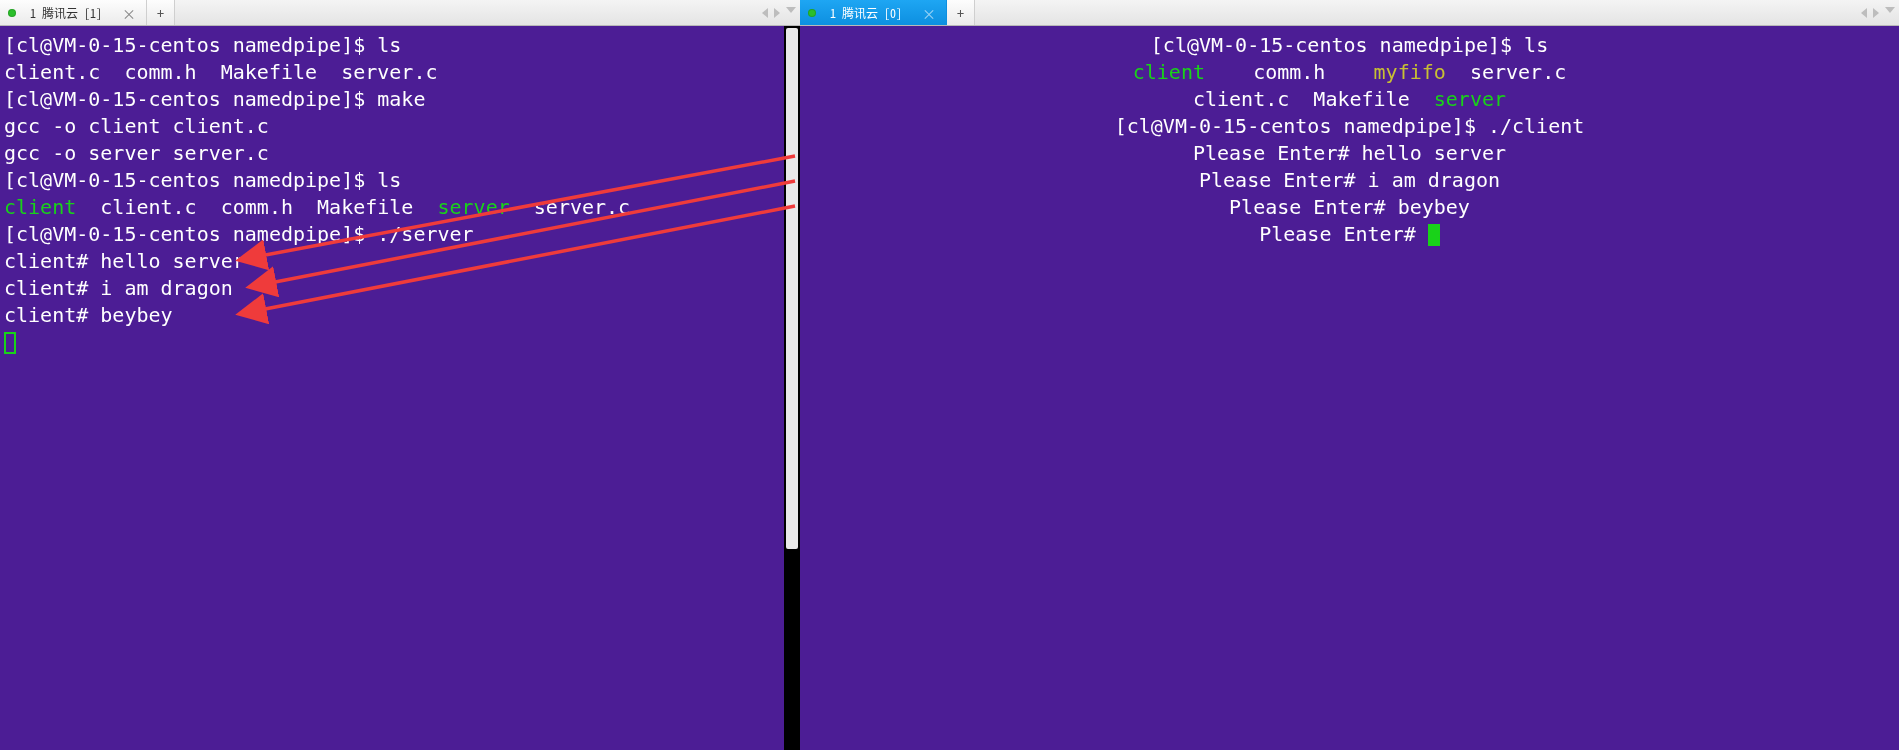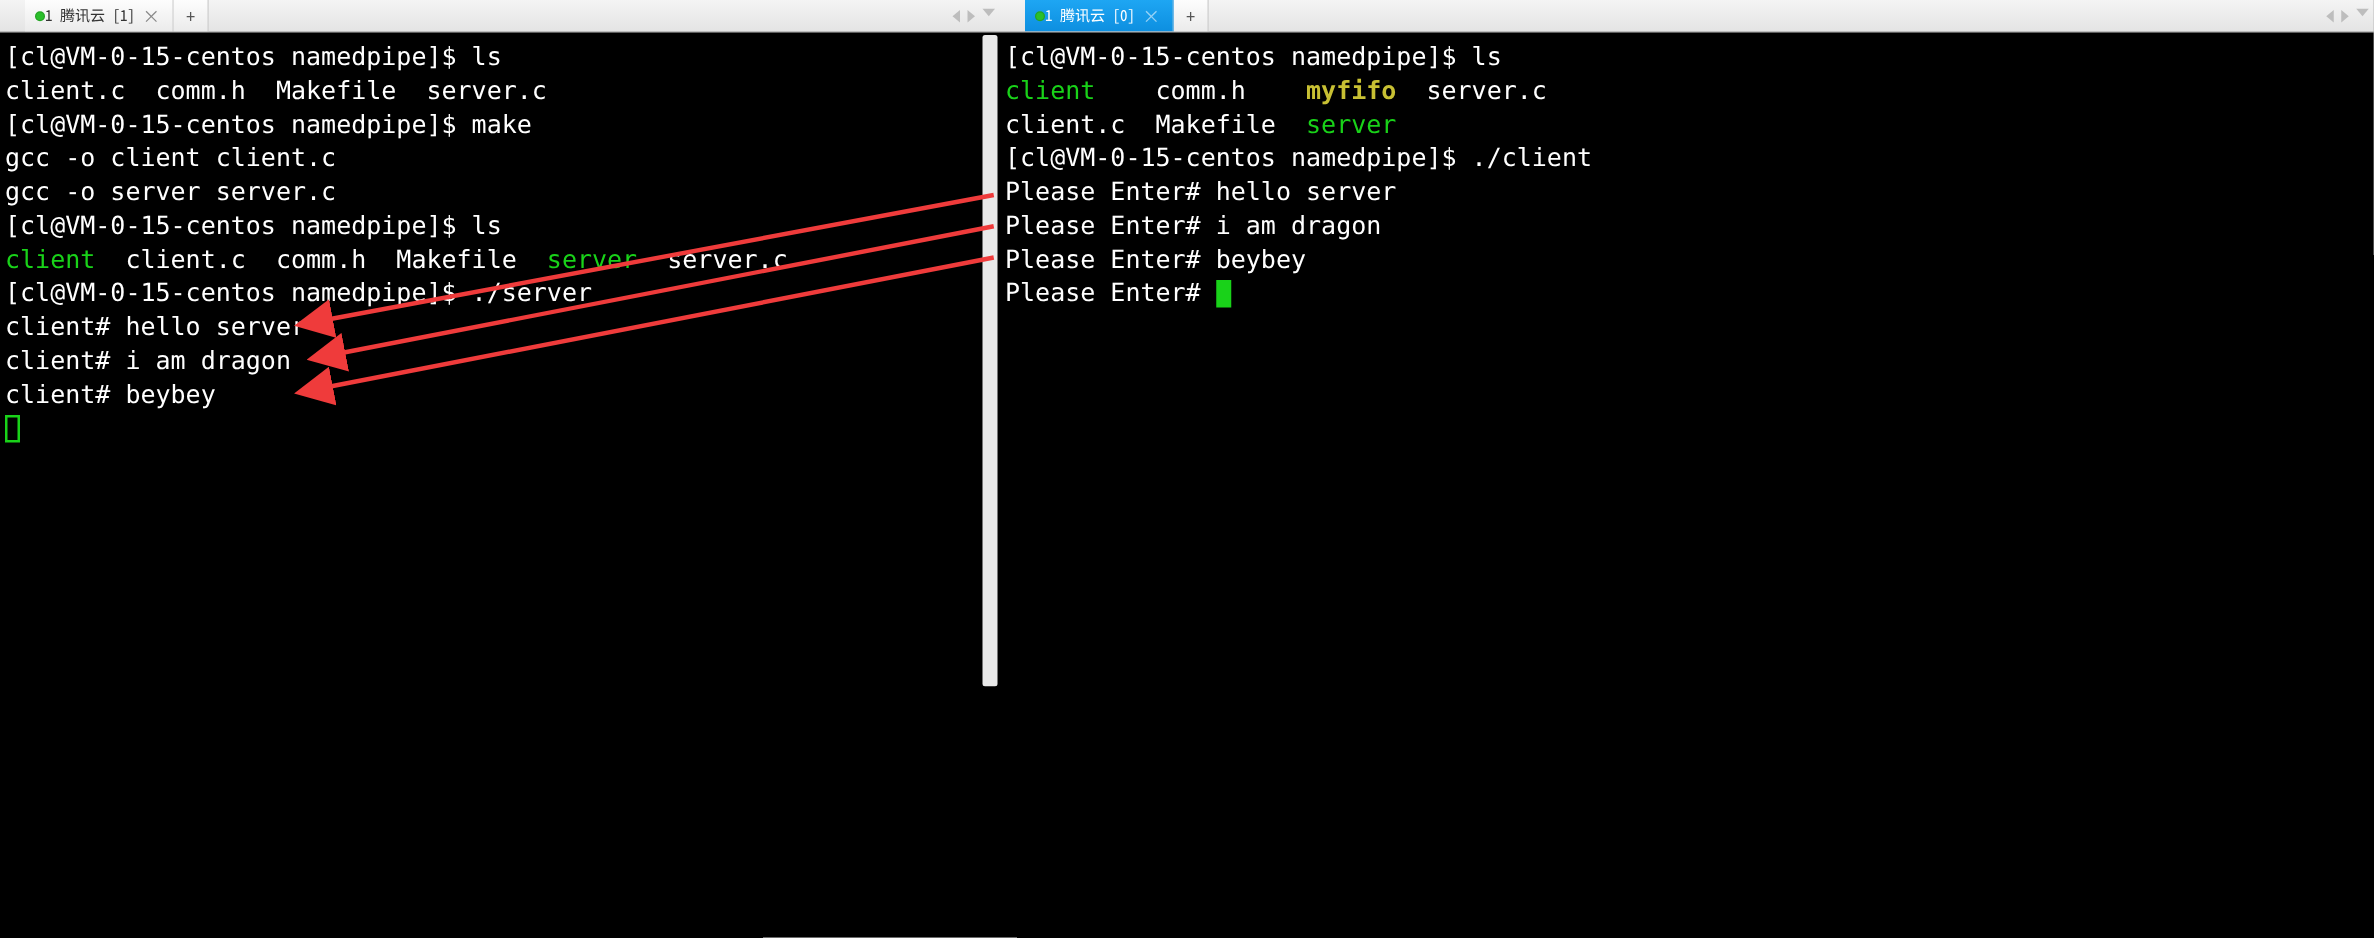--- a/index.html
+++ b/index.html
@@ -15,44 +15,43 @@
     width: 100%;
     height: 100%;
   }
   .pane {
     display: flex;
     flex-direction: column;
     height: 100%;
     position: relative;
   }
   .pane-left  { width: 800px; }
-  .pane-right { width: 1099px; }
+  .pane-right { width: 1099px; text-align: center; }
 
   
   .tabbar {
     height: 26px;
     display: flex;
     align-items: stretch;
     background: linear-gradient(#f4f4f4,#e4e4e4);
     border-bottom: 1px solid #b8b8b8;
     position: relative;
     user-select: none;
     font-size: 12px;
   }
   .tab {
     display: flex;
     align-items: center;
     height: 100%;
     padding: 0 10px 0 8px;
     border-right: 1px solid #cfcfcf;
     background: linear-gradient(#fdfdfd,#ebebeb);
-    gap: 0;
+    gap: 14px;
     color: #333;
     cursor: default;
-    margin-left: 20px;
   }
   .tab.active-blue {
     background: linear-gradient(#1ea6f3,#0d8fe0);
     color: #ffffff;
     border-right: 1px solid #0d8fe0;
   }
   .status-dot {
     width: 8px; height: 8px; border-radius: 50%;
     background: #2bbf2b;
     box-shadow: 0 0 0 1px rgba(0,0,0,.15) inset;
@@ -100,21 +99,21 @@
   }
 
   
   .term-wrap {
     flex: 1;
     display: flex;
     min-height: 0;
   }
   .term {
     flex: 1;
-    background: #000000;
+    background: #4c1d95;
     color: #fff;
     font-family: "DejaVu Sans Mono","Consolas","Menlo",monospace;
     font-size: 20px;
     line-height: 27px;
     padding: 6px 4px 4px 4px;
     white-space: pre;
     overflow: hidden;
     position: relative;
   }
   .scrollbar {
@@ -125,21 +124,21 @@
   .scrollbar .thumb {
     position: absolute;
     left: 2px; right: 2px;
     top: 2px;
     height: 72%;
     background: #e9e9e9;
     border-radius: 2px;
   }
 
   .green  { color: #19d219; font-weight: normal; }
-  .yellow { color: #c8c033; font-weight: bold; }
+  .yellow { color: #c8c033; font-weight: normal; }
 
   .cursor-block {
     display: inline-block;
     width: 12px; height: 22px;
     background: #19d219;
     vertical-align: text-bottom;
   }
   .cursor-outline {
     display: inline-block;
     width: 12px; height: 22px;

